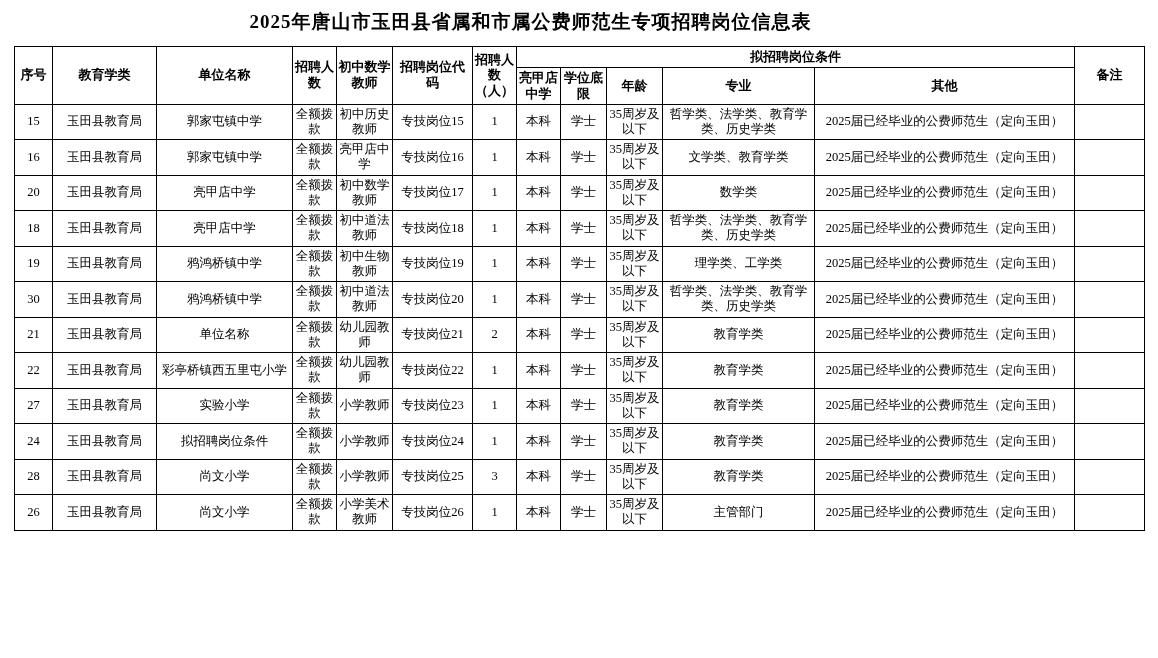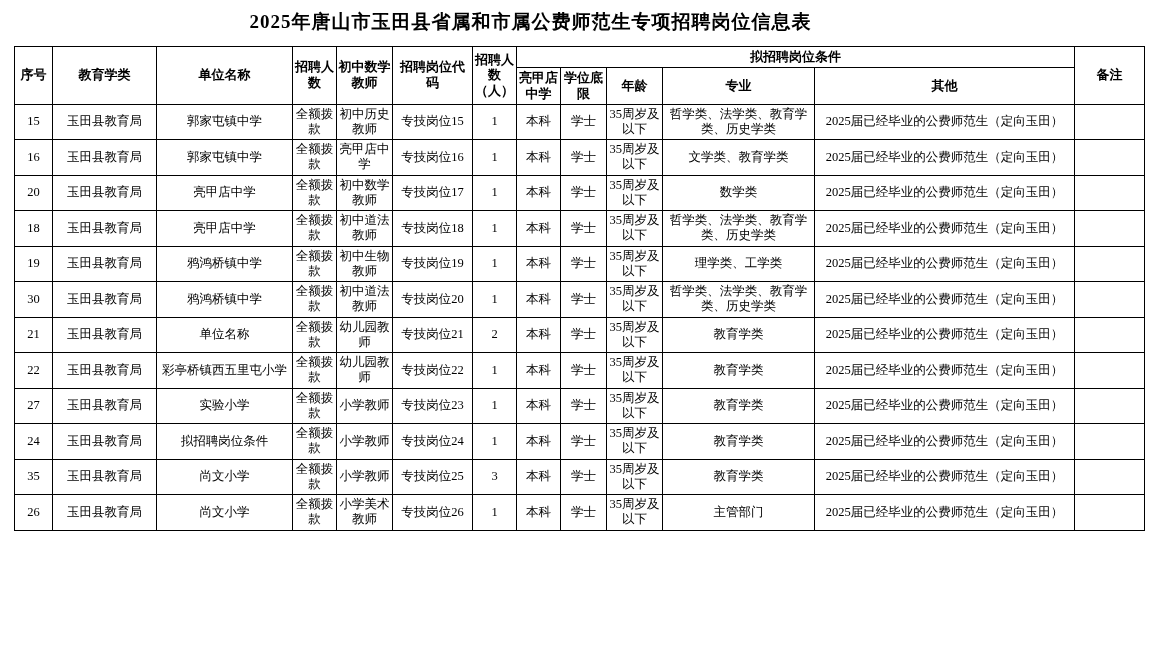--- a/index.html
+++ b/index.html
@@ -256,21 +256,21 @@
         <td>专技岗位24</td>
         <td>1</td>
         <td>本科</td>
         <td>学士</td>
         <td class="tight">35周岁及以下</td>
         <td class="tight">教育学类</td>
         <td>2025届已经毕业的公费师范生（定向玉田）</td>
         <td></td>
       </tr>
       <tr>
-        <td>35</td>
+        <td>28</td>
         <td>玉田县教育局</td>
         <td>尚文小学</td>
         <td class="tight">全额拨款</td>
         <td class="tight">小学教师</td>
         <td>专技岗位25</td>
         <td>3</td>
         <td>本科</td>
         <td>学士</td>
         <td class="tight">35周岁及以下</td>
         <td class="tight">教育学类</td>

